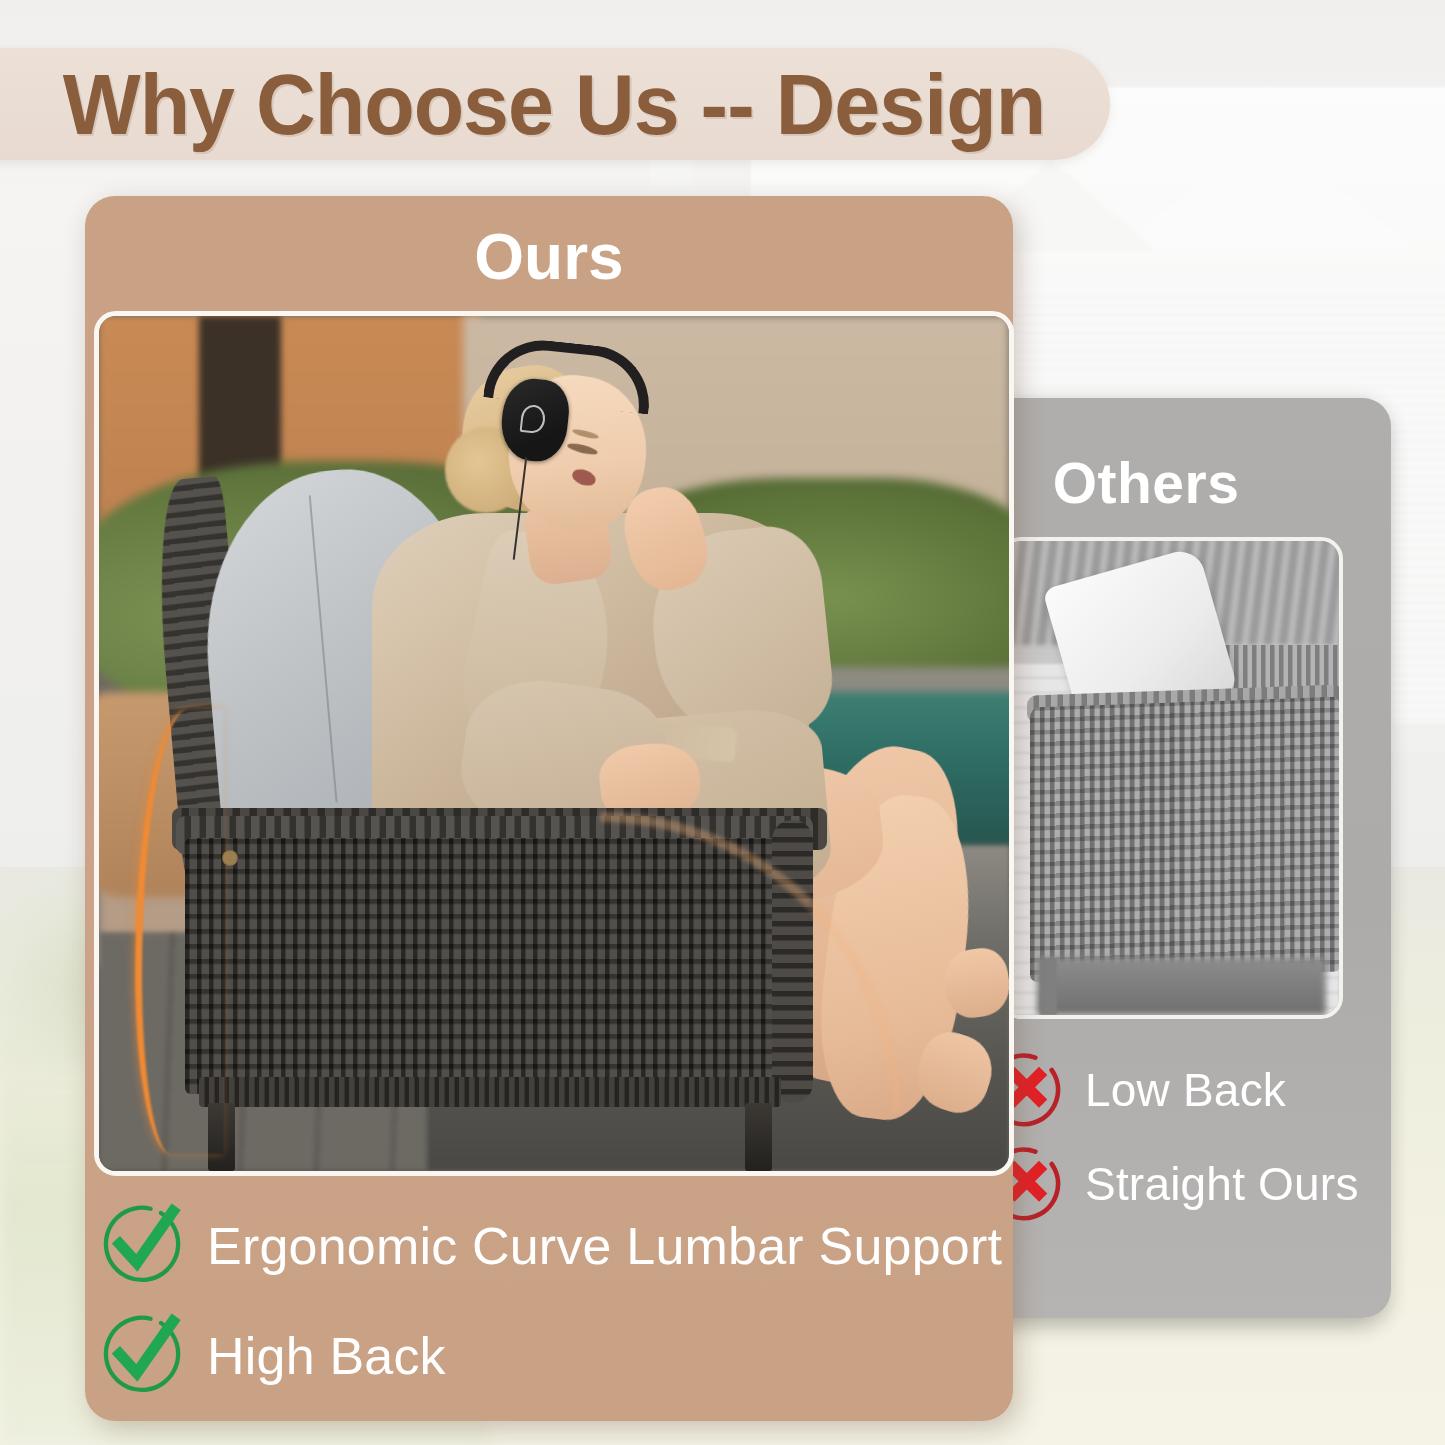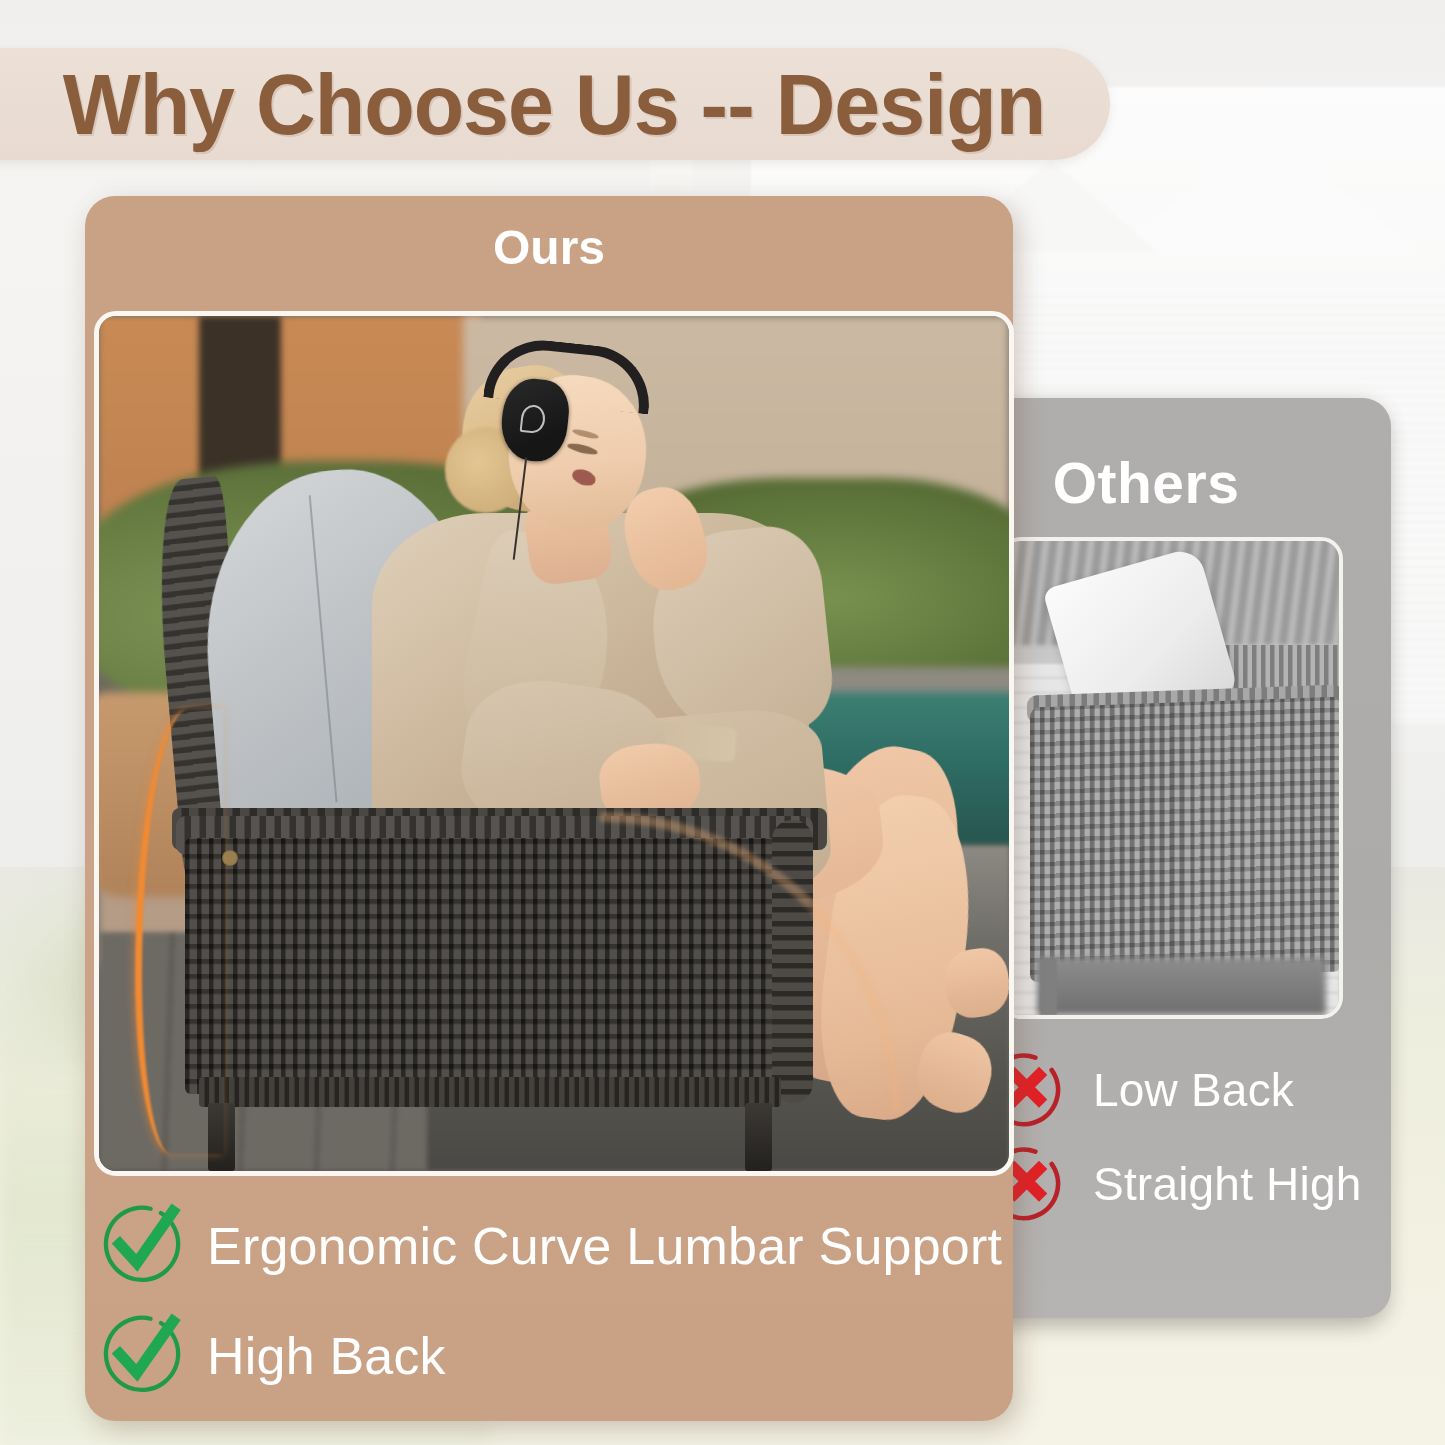--- a/index.html
+++ b/index.html
@@ -103,35 +103,35 @@
     border-radius:22px;
     border:4px solid #f4f2ef;
     overflow:hidden;
     background:#bfbfbf;
   }
   .others-list{
     position:absolute;left:16px;top:645px;width:100%;
   }
   .o-row{display:flex;align-items:center;height:94px;}
   .o-label{
-    color:#ffffff;font-size:46px;letter-spacing:.2px;margin-left:28px;
+    color:#ffffff;font-size:46px;letter-spacing:.2px;margin-left:20px;
     white-space:nowrap;
   }
 
   
   .ours-panel{
     position:absolute;left:85px;top:196px;width:928px;height:1225px;
     background:linear-gradient(180deg,#c9a184 0%,#caa388 55%,#c9a286 100%);
     border-radius:30px;
     box-shadow:6px 8px 26px rgba(110,80,58,.30);
     z-index:8;
   }
   .ours-title{
     position:absolute;left:0;top:24px;width:100%;text-align:center;
-    color:#ffffff;font-size:48px;font-weight:bold;letter-spacing:0px;
+    color:#ffffff;font-size:64px;font-weight:bold;letter-spacing:0px;
   }
   .ours-photo{
     position:absolute;left:9px;top:115px;width:910px;height:855px;
     border-radius:22px;border:5px solid #faf7f3;overflow:hidden;
     background:#6f6a60;
   }
   .ours-list{position:absolute;left:14px;top:995px;width:100%;}
   .c-row{display:flex;align-items:center;height:110px;}
   .c-label{
     color:#ffffff;font-size:52px;letter-spacing:.2px;margin-left:22px;
@@ -487,21 +487,21 @@
       <span class="o-label">Low Back</span>
     </div>
 
     <div class="o-row">
       <span class="icon-wrap">
         <svg width="78" height="78" viewBox="0 0 100 100">
           <path d="M83 27 A44 44 0 1 1 62 11" fill="none" stroke="#b92128" stroke-width="6" stroke-linecap="round"></path>
           <path d="M30 28 L72 70 M72 28 L30 70" stroke="#e32026" stroke-width="15" stroke-linecap="butt"></path>
         </svg>
       </span>
-      <span class="o-label">Straight High</span>
+      <span class="o-label">Straight Ours</span>
     </div>
 
   </div>
 </div>
 
 <div class="ours-panel">
   <div class="ours-title">Ours</div>
 
   <div class="ours-photo">
     <div class="ph">

